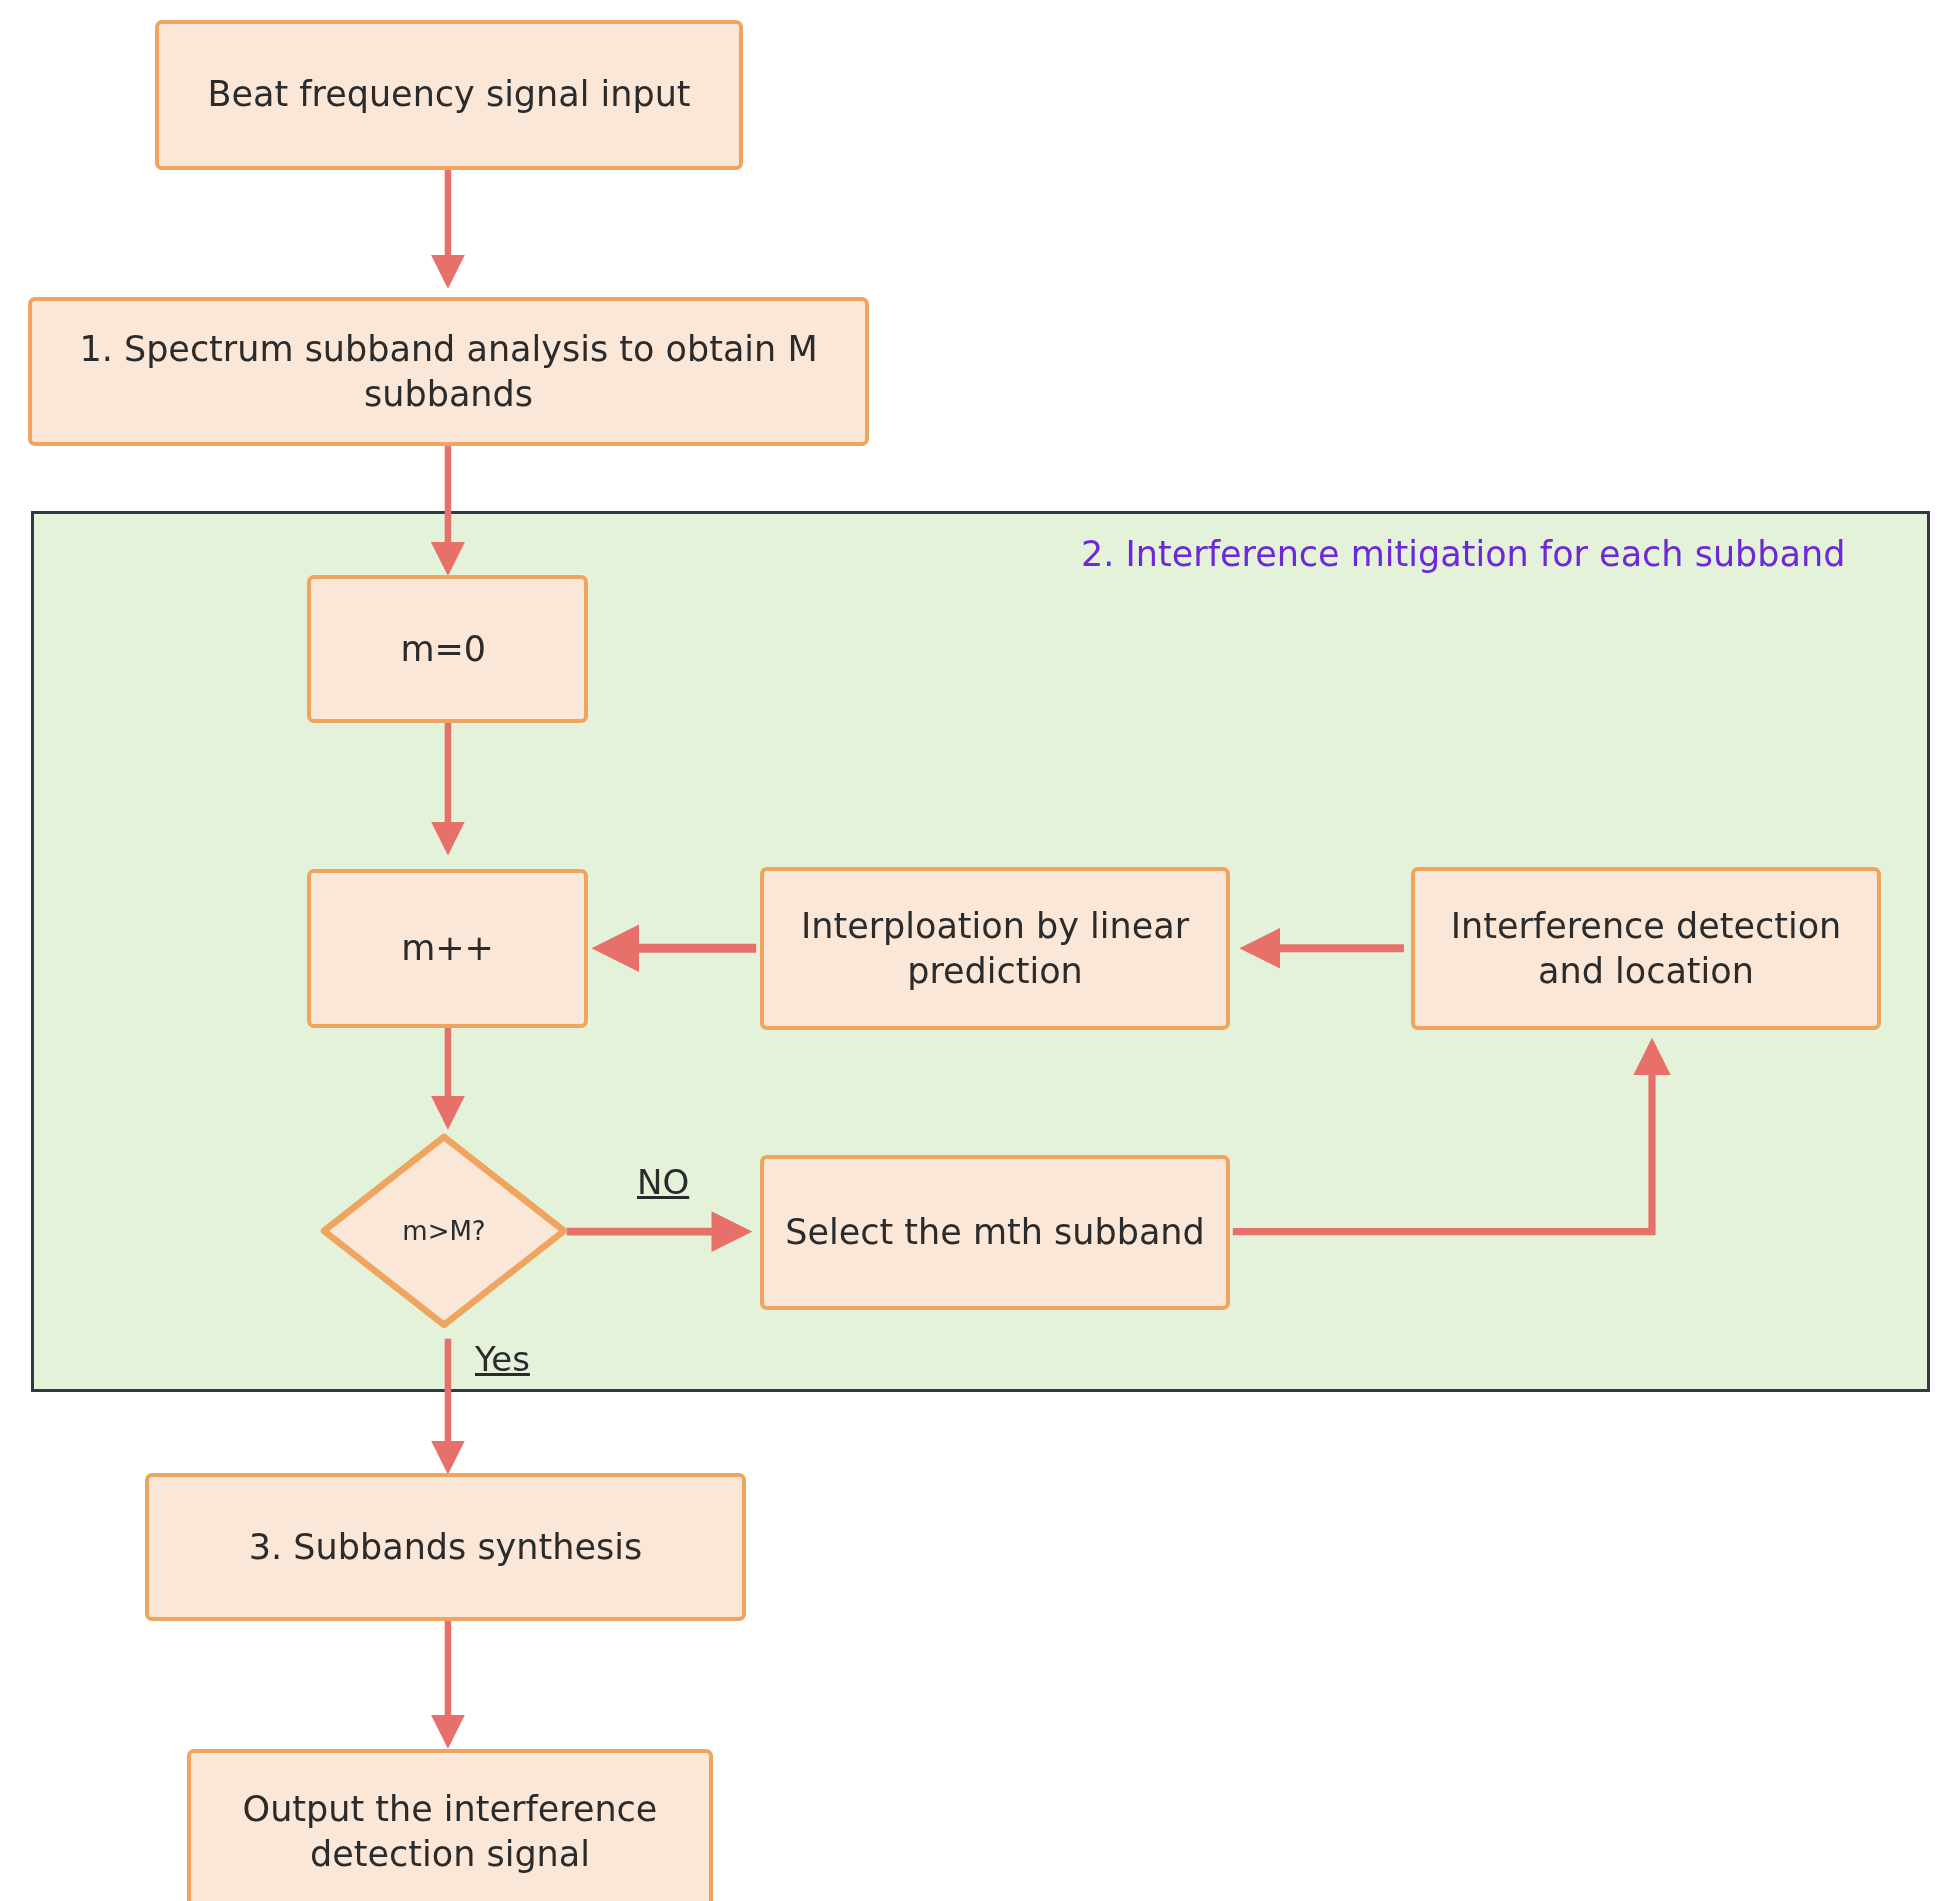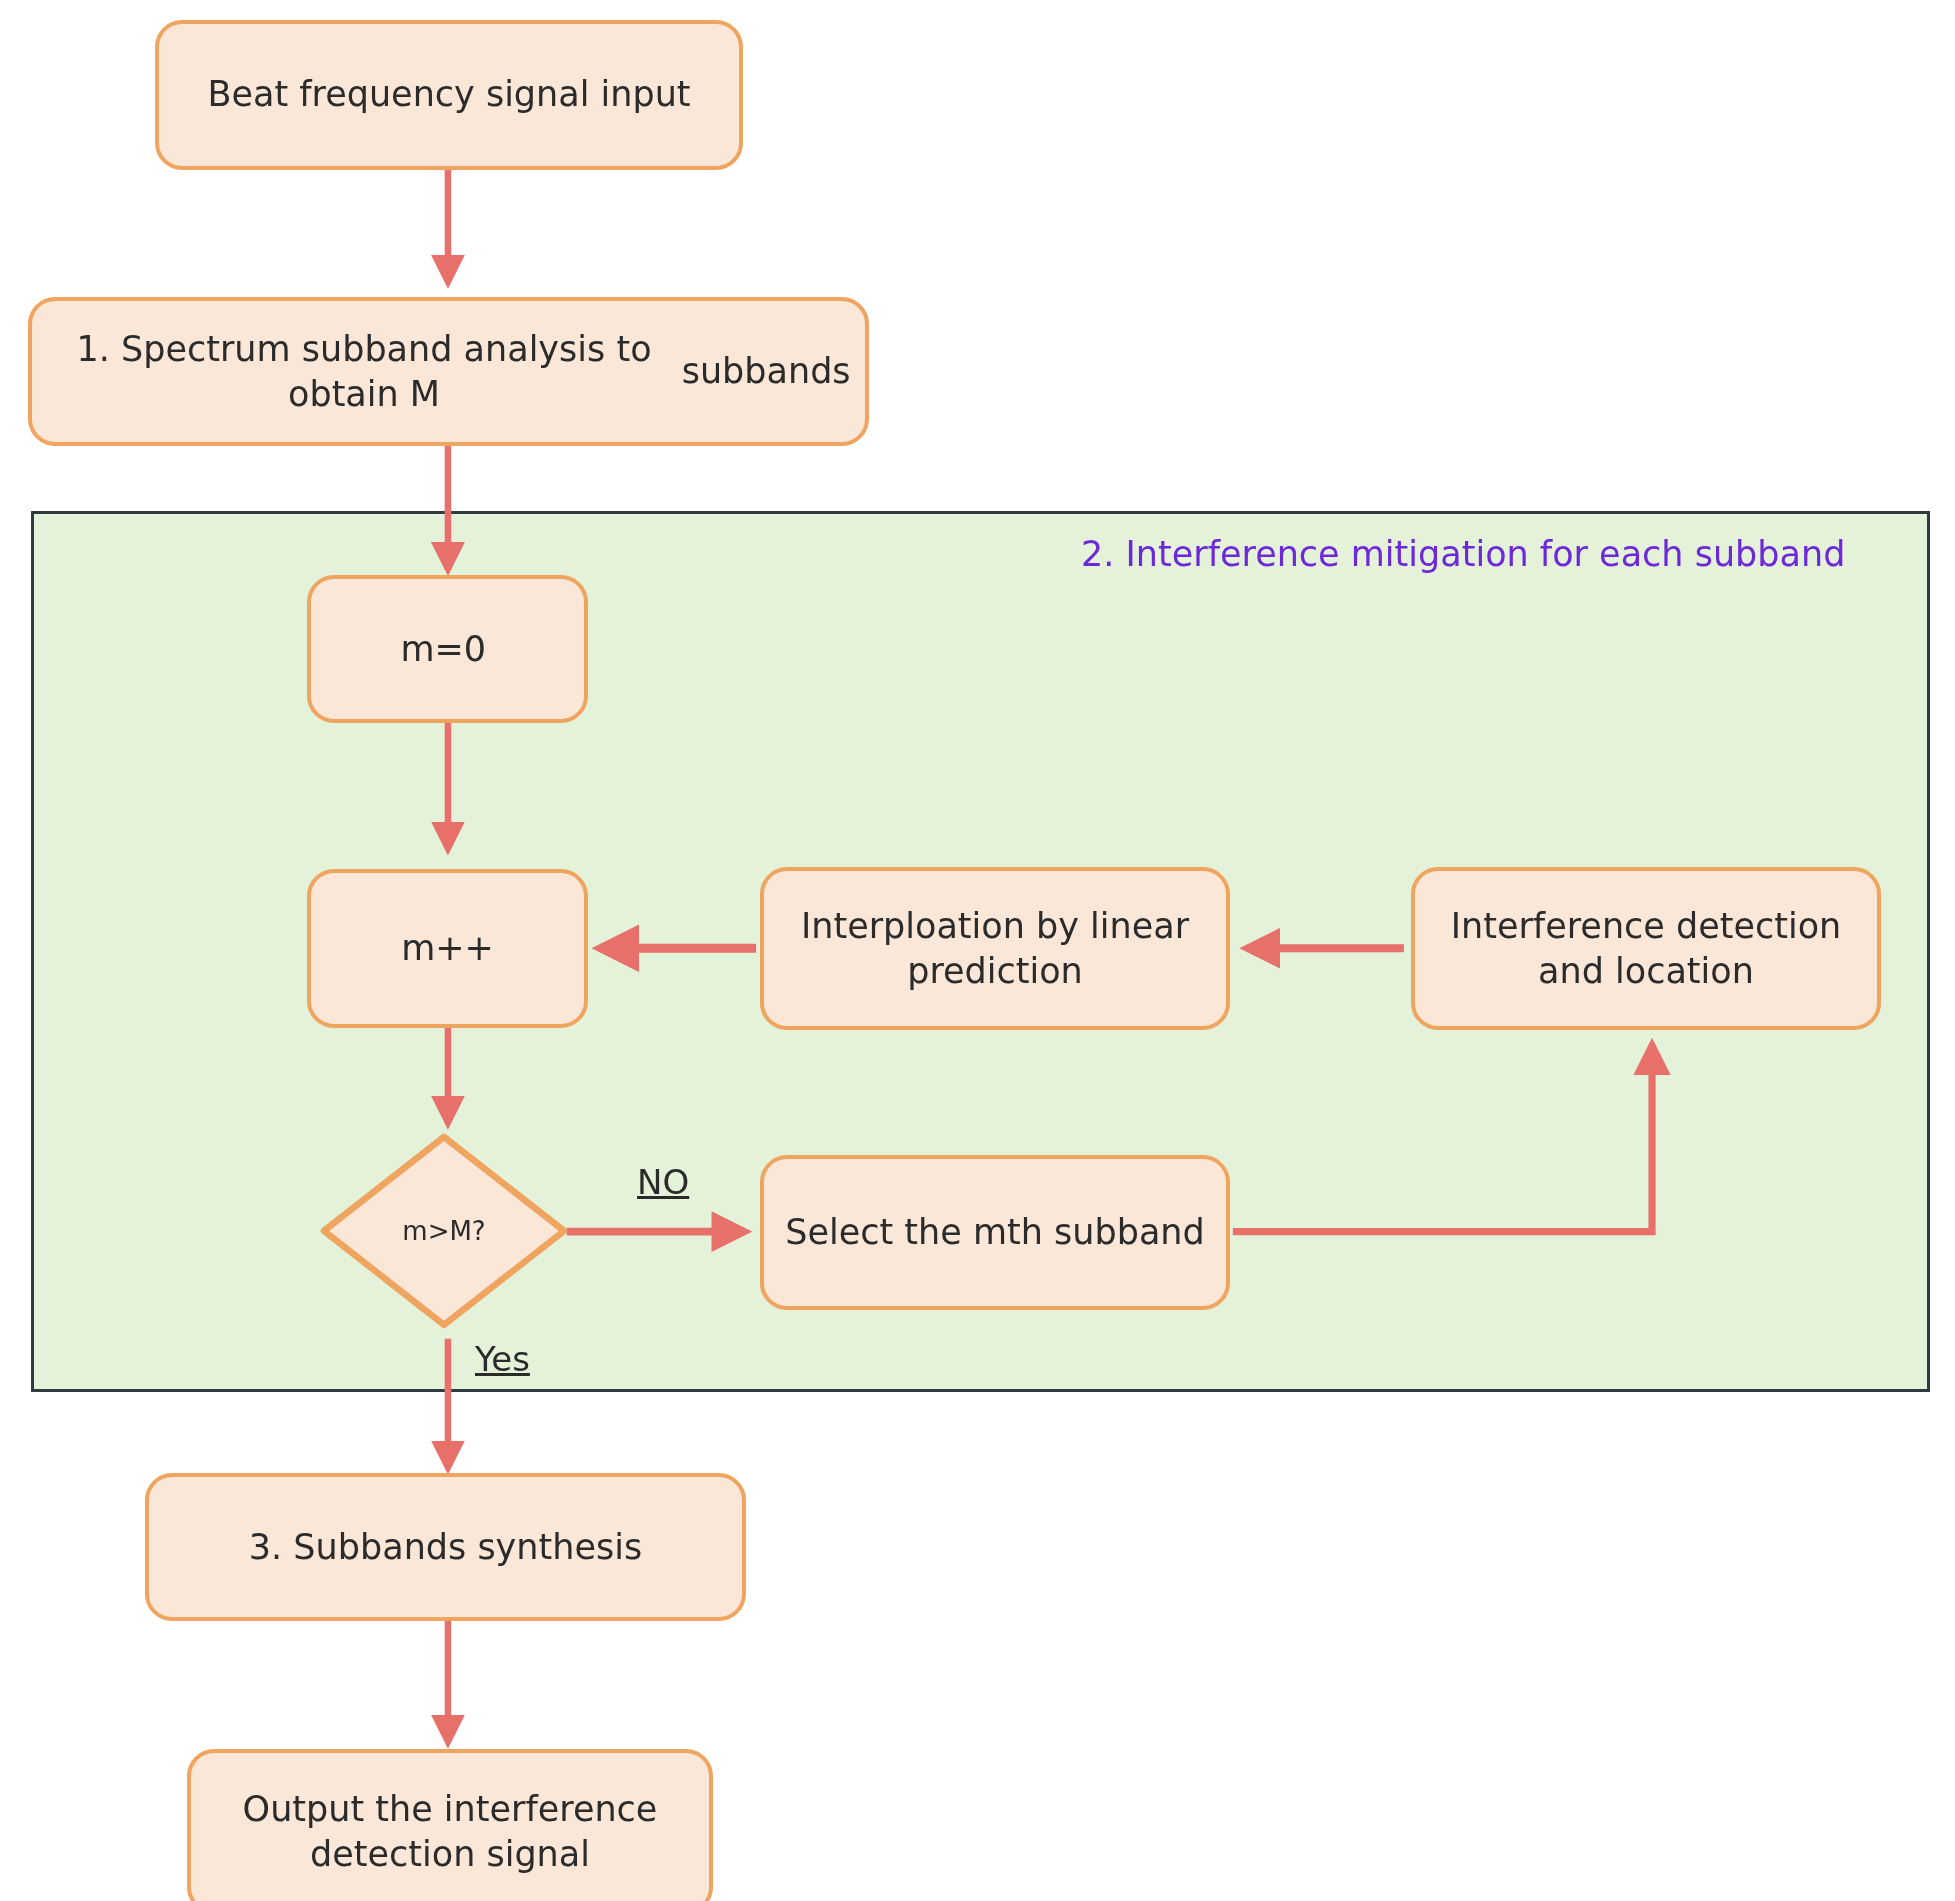--- a/index.html
+++ b/index.html
@@ -33,21 +33,21 @@
     white-space: nowrap;
     letter-spacing: 0px;
   }
 
   
   .node {
     position: absolute;
     box-sizing: border-box;
     background: #FAE7D8;
     border: 4.6px solid #EFA45F;
-    border-radius: 27px;
+    border-radius: 7px;
     display: flex;
     align-items: center;
     justify-content: center;
     text-align: center;
     color: #2b2b2b;
     font-size: 35px;
     line-height: 1.28;
     padding: 5.2px 14.4px;
   }
   .node span { display: block; }
@@ -126,21 +126,21 @@
   </svg>
 
   <div class="edge-label" style="left:637px; top:1162px;">NO</div>
 
   <div class="edge-label" style="left:475px; top:1339px;">Yes</div>
 
   <div class="node" style="left:155px; top:19.6px; width:588px; height:150px;">
     <span>Beat frequency signal input</span>
   </div>
 
-  <div class="node" style="left:28px; top:297px; width:841px; height:149px; flex-direction:row;">
+  <div class="node" style="left:28px; top:297px; width:841px; height:149px; flex-direction:column;">
     <span>1. Spectrum subband analysis to obtain M</span>
     <span>subbands</span>
   </div>
 
   <div class="node" style="left:307px; top:575px; width:281px; height:148px;padding-left:6px;">
     <span>m=0</span>
   </div>
 
   <div class="node" style="left:307px; top:869px; width:281px; height:159px;">
     <span>m++</span>

